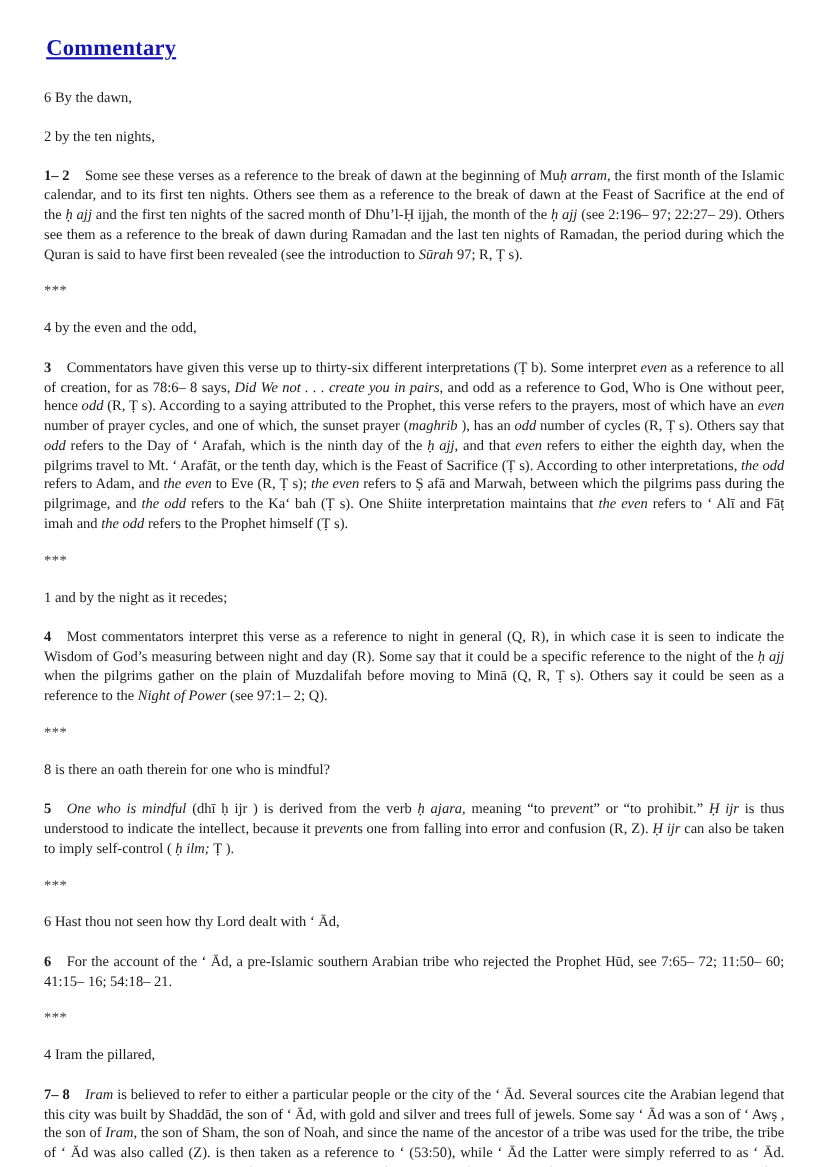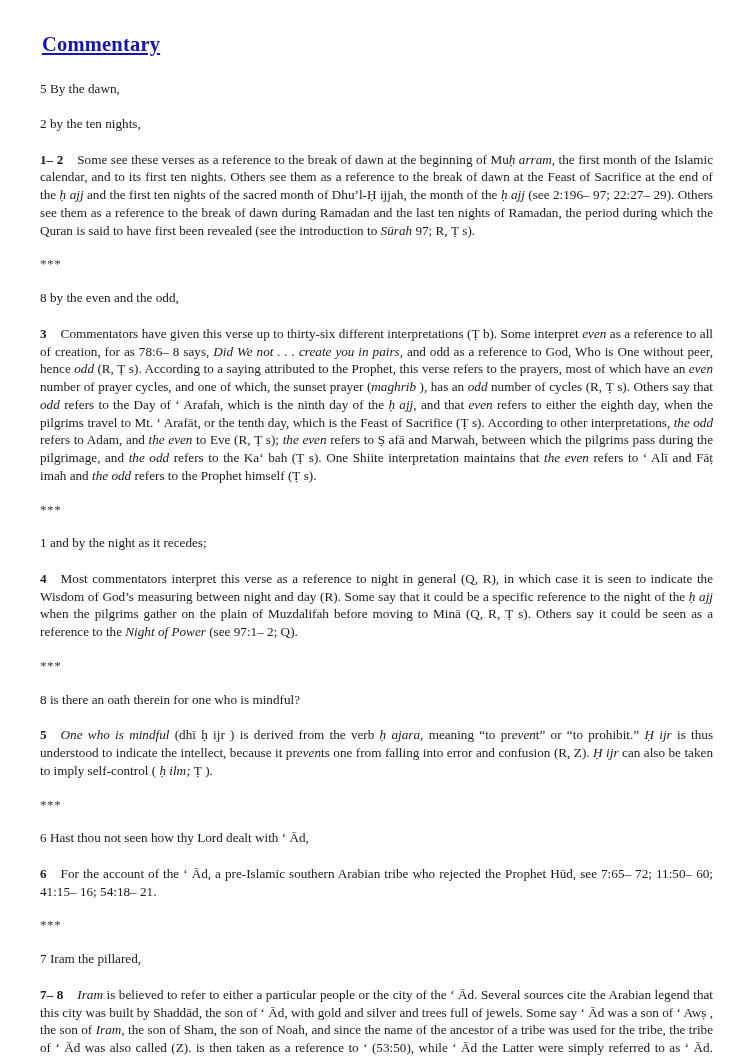--- a/index.html
+++ b/index.html
@@ -61,33 +61,33 @@
   i { font-style: italic; }
 </style>
 </head>
 <body>
 
 <div class="page">
 
   <h1 class="page-title">Commentary</h1>
 
   <div id="content">
-      <p class="verse">5 By the dawn,</p>
+      <p class="verse">6 By the dawn,</p>
       <p class="verse">2 by the ten nights,</p>
       <p class="commentary"><span class="lead">1– 2</span><span class="gap"></span><span>Some see these verses as a reference to the break of dawn at the beginning of Mu<i>ḥ arram</i>, the first month of the Islamic calendar, and to its first ten nights. Others see them as a reference to the break of dawn at the Feast of Sacrifice at the end of the <i>ḥ ajj</i> and the first ten nights of the sacred month of Dhu’l-Ḥ ijjah, the month of the <i>ḥ ajj</i> (see 2:196– 97; 22:27– 29). Others see them as a reference to the break of dawn during Ramadan and the last ten nights of Ramadan, the period during which the Quran is said to have first been revealed (see the introduction to <i>Sūrah</i> 97; R, Ṭ s).</span></p>
       <p class="sep">***</p>
-      <p class="verse">8 by the even and the odd,</p>
+      <p class="verse">4 by the even and the odd,</p>
       <p class="commentary"><span class="lead">3</span><span class="gap"></span><span>Commentators have given this verse up to thirty-six different interpretations (Ṭ b). Some interpret <i>even</i> as a reference to all of creation, for as 78:6– 8 says, <i>Did We not . . . create you in pairs,</i> and odd as a reference to God, Who is One without peer, hence <i>odd</i> (R, Ṭ s). According to a saying attributed to the Prophet, this verse refers to the prayers, most of which have an <i>even</i> number of prayer cycles, and one of which, the sunset prayer (<i>maghrib </i>), has an <i>odd</i> number of cycles (R, Ṭ s). Others say that <i>odd</i> refers to the Day of ʻ Arafah, which is the ninth day of the <i>ḥ ajj</i>, and that <i>even</i> refers to either the eighth day, when the pilgrims travel to Mt. ʻ Arafāt, or the tenth day, which is the Feast of Sacrifice (Ṭ s). According to other interpretations, <i>the odd</i> refers to Adam, and <i>the even</i> to Eve (R, Ṭ s); <i>the even</i> refers to Ṣ afā and Marwah, between which the pilgrims pass during the pilgrimage, and <i>the odd</i> refers to the Kaʻ bah (Ṭ s). One Shiite interpretation maintains that <i>the even</i> refers to ʻ Alī and Fāṭ imah and <i>the odd</i> refers to the Prophet himself (Ṭ s).</span></p>
       <p class="sep">***</p>
       <p class="verse">1 and by the night as it recedes;</p>
       <p class="commentary"><span class="lead">4</span><span class="gap"></span><span>Most commentators interpret this verse as a reference to night in general (Q, R), in which case it is seen to indicate the Wisdom of God’s measuring between night and day (R). Some say that it could be a specific reference to the night of the <i>ḥ ajj</i> when the pilgrims gather on the plain of Muzdalifah before moving to Minā (Q, R, Ṭ s). Others say it could be seen as a reference to the <i>Night of Power</i> (see 97:1– 2; Q).</span></p>
       <p class="sep">***</p>
       <p class="verse">8 is there an oath therein for one who is mindful?</p>
       <p class="commentary"><span class="lead">5</span><span class="gap"></span><span><i>One who is mindful</i> (dhī ḥ ijr ) is derived from the verb <i>ḥ ajara,</i> meaning “to pr<i>even</i>t” or “to prohibit.” <i>Ḥ ijr</i> is thus understood to indicate the intellect, because it pr<i>even</i>ts one from falling into error and confusion (R, Z). <i>Ḥ ijr</i> can also be taken to imply self-control ( <i>ḥ ilm;</i> Ṭ ).</span></p>
       <p class="sep">***</p>
       <p class="verse">6 Hast thou not seen how thy Lord dealt with ʻ Ād,</p>
       <p class="commentary"><span class="lead">6</span><span class="gap"></span><span>For the account of the ʻ Ād, a pre-Islamic southern Arabian tribe who rejected the Prophet Hūd, see 7:65– 72; 11:50– 60; 41:15– 16; 54:18– 21.</span></p>
       <p class="sep">***</p>
-      <p class="verse">7 Iram the pillared,</p>
+      <p class="verse">4 Iram the pillared,</p>
       <p class="commentary"><span class="lead">7– 8</span><span class="gap"></span><span><i>Iram</i> is believed to refer to either a particular people or the city of the ʻ Ād. Several sources cite the Arabian legend that this city was built by Shaddād, the son of ʻ Ād, with gold and silver and trees full of jewels. Some say ʻ Ād was a son of ʻ Awṣ , the son of <i>Iram</i>, the son of Sham, the son of Noah, and since the name of the ancestor of a tribe was used for the tribe, the tribe of ʻ Ād was also called  (Z).  is then taken as a reference to ʻ  (53:50), while ʻ Ād the Latter were simply referred to as ʻ Ād. According to this interpretation,  refers to the tall stature of the people. If taken as a reference to a city where they lived,  refers to the architecture of their city.  can also be seen as a reference to the quality of their stature, as in Arabic to say individuals are  literally “with raised pillar,” means that they are of a noble stature.</span></p>
     </div>
 
 </div>
 
 </body></html>

